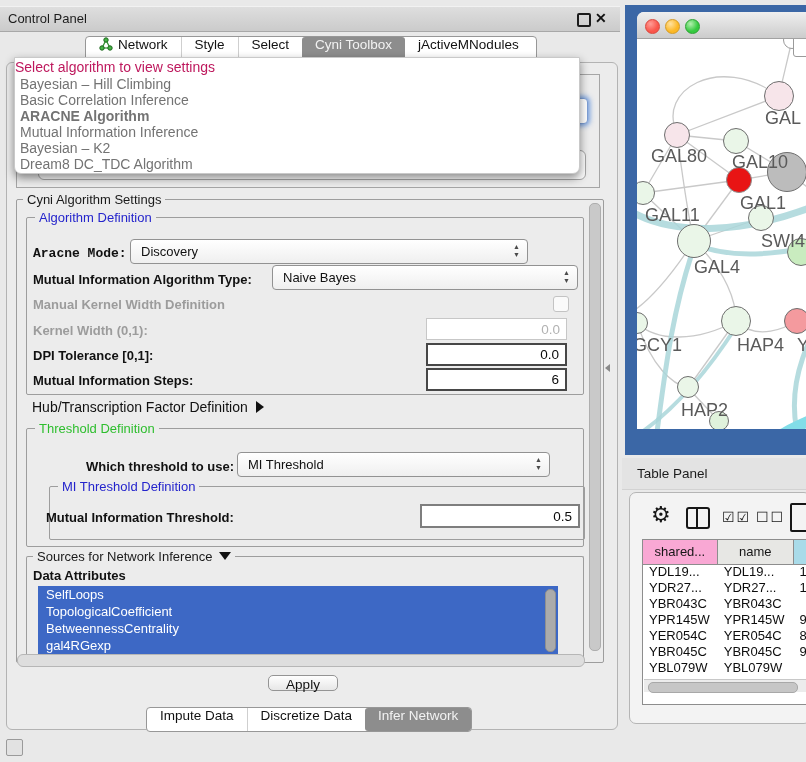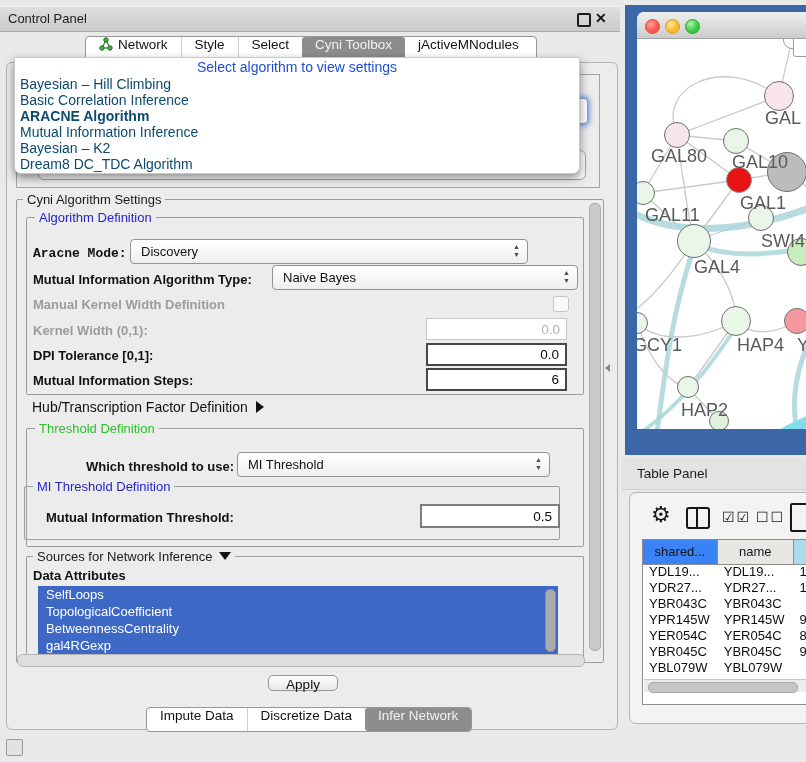--- a/index.html
+++ b/index.html
@@ -26,22 +26,22 @@
   
   .ghost-grp{left:16px;top:74px;width:582px;height:112px;border:1px solid #a5a5a5;background:#ececec;}
   .focus-combo{left:70px;top:98px;width:516px;height:24px;background:#fff;border:1px solid #7e9fd4;border-radius:4px;
     box-shadow:0 0 5px 2px rgba(95,145,220,.85);}
   .ghost-combo{left:38px;top:150px;width:548px;height:30px;background:#fcfcfc;border:1px solid #a5a5a5;border-radius:6px;
     font-size:14px;color:#8f8f8f;line-height:30px;padding-left:14px;box-sizing:border-box;}
 
   
   .popup{left:14px;top:57px;width:564px;height:115px;background:#ffffff;border:1px solid #c9c9c9;
     border-radius:0 0 7px 7px;box-shadow:0 4px 10px rgba(0,0,0,.45);z-index:60;}
-  .popup .prompt{height:18px;text-align:center;color:#1d4ed8;font-size:14px;line-height:18px;}
-  .dd-item{height:16px;line-height:16px;font-size:14px;color:#0c4a6e;padding-left:5px;}
+  .popup .prompt{height:18px;color:#be185d;font-size:14px;line-height:18px;}
+  .dd-item{height:16px;line-height:16px;font-size:14px;color:#737373;padding-left:5px;}
   .dd-item.bold{font-weight:bold;}
 
   
   .grp{position:absolute;border:1px solid #9d9d9d;border-radius:2px;}
   .legend{position:absolute;top:-8px;background:#ececec;padding:0 4px;font-size:13px;white-space:nowrap;}
   .lg-black{color:#1a1a1a;}
   .lg-blue{color:#2424cc;}
   .lg-green{color:#2ebe2e;}
 
   .lbl{position:absolute;font-size:13px;font-weight:bold;color:#111;white-space:nowrap;}
@@ -203,25 +203,25 @@
   </div>
   <span class="lbl" style="left:86px;top:459px;">Which threshold to use:</span>
   <div class="combo" style="left:237px;top:452px;width:313px;height:25px;">
     <span class="cval">MI Threshold</span>
     <span class="spin">
         <span>▲</span>
         <span>▼</span>
       </span>
   </div>
 
-  <div class="grp" style="left:24px;top:486px;width:534px;height:52px;">
+  <div class="grp" style="left:49px;top:486px;width:534px;height:52px;">
     <span class="legend lg-blue" style="left:8px;">MI Threshold Definition</span>
   </div>
   <span class="lbl" style="left:46px;top:510px;">Mutual Information Threshold:</span>
-  <input class="field" style="left: 420px; top: 504px; width: 140px; height: 24px; border: 2px solid rgb(126, 126, 126); color: rgb(10, 10, 10);" value="0.5">
+  <input class="field" style="left: 420px; top: 504px; width: 160px; height: 24px; border: 2px solid rgb(126, 126, 126); color: rgb(10, 10, 10);" value="0.5">
 
   <div class="grp" style="left:26px;top:556px;width:556px;height:104px;border-bottom:none;">
     <span class="legend lg-black" style="left:6px;"><span>Sources for Network Inference</span><span class="tri-down"></span></span>
   </div>
   <span class="lbl" style="left:33px;top:568px;">Data Attributes</span>
 
   <div class="attr-list">
     <div class="attr-item">SelfLoops</div>
     <div class="attr-item">TopologicalCoefficient</div>
     <div class="attr-item">BetweennessCentrality</div>
@@ -329,21 +329,21 @@
 
   <div class="abs tp-window">
     <span class="gear">⚙</span>
     <span class="colico"></span>
     <span class="ckico" style="left:92px;">☑☑</span>
     <span class="ckico" style="left:126px;">☐☐</span>
     <span class="docico"></span>
 
     <div class="tp-grid">
       <div class="tp-head">
-        <span class="tp-hc" style="width:77px;background:#3b82f6;">shared...</span>
+        <span class="tp-hc" style="width:77px;background:#f9a8d4;">shared...</span>
         <span class="tp-hc" style="width:78px;background:#e7e7e4;">name</span>
         <span class="tp-hc" style="width:20px;background:#a9dbe9;border-right:none;"></span>
       </div>
       <div class="tp-rows">
         <div class="tp-row">
             <span class="tp-cell" style="width:77px;">YDL19...</span>
             <span class="tp-cell" style="width:78px;">YDL19...</span>
             <span class="tp-cell" style="width:20px;">13</span>
           </div>
         <div class="tp-row">

